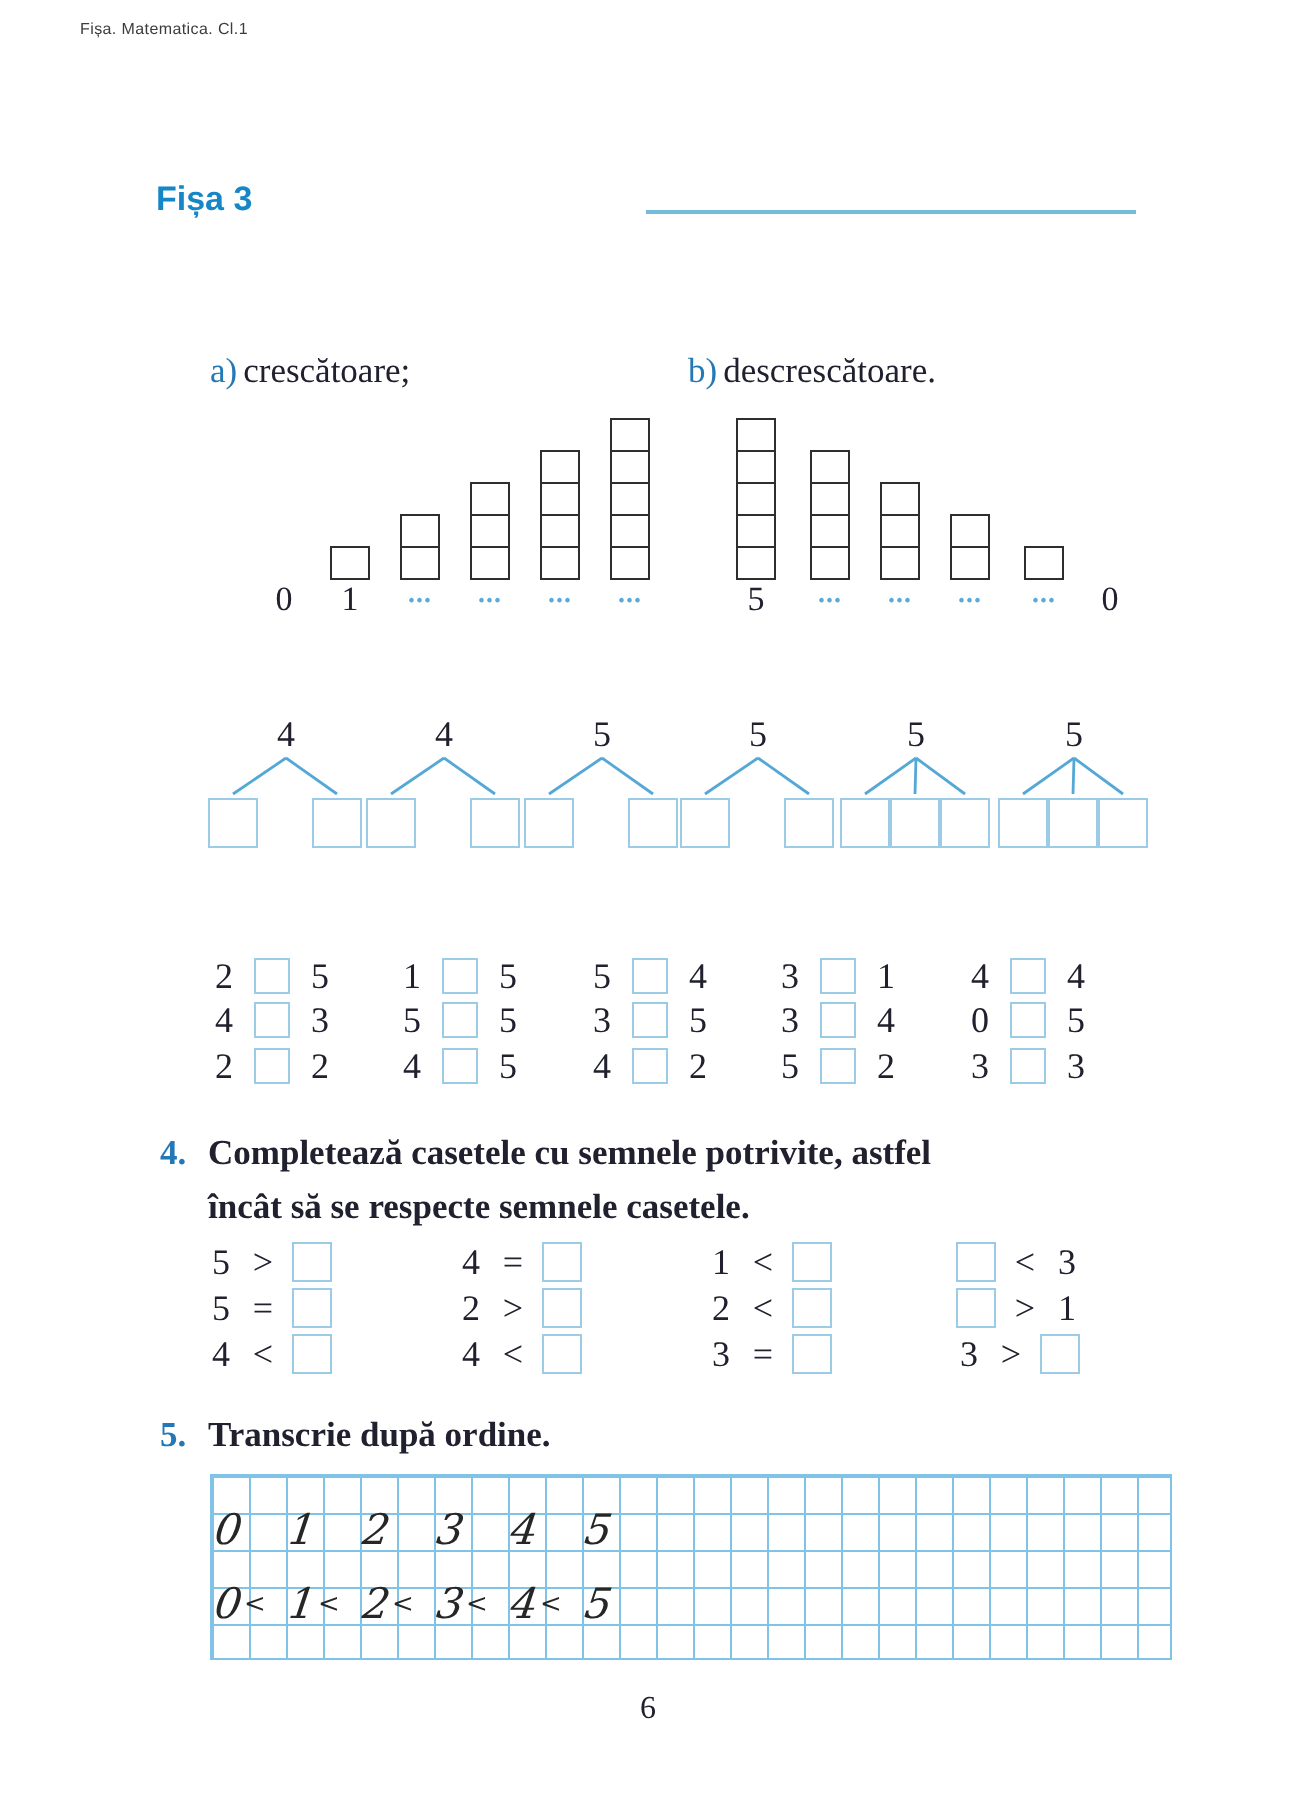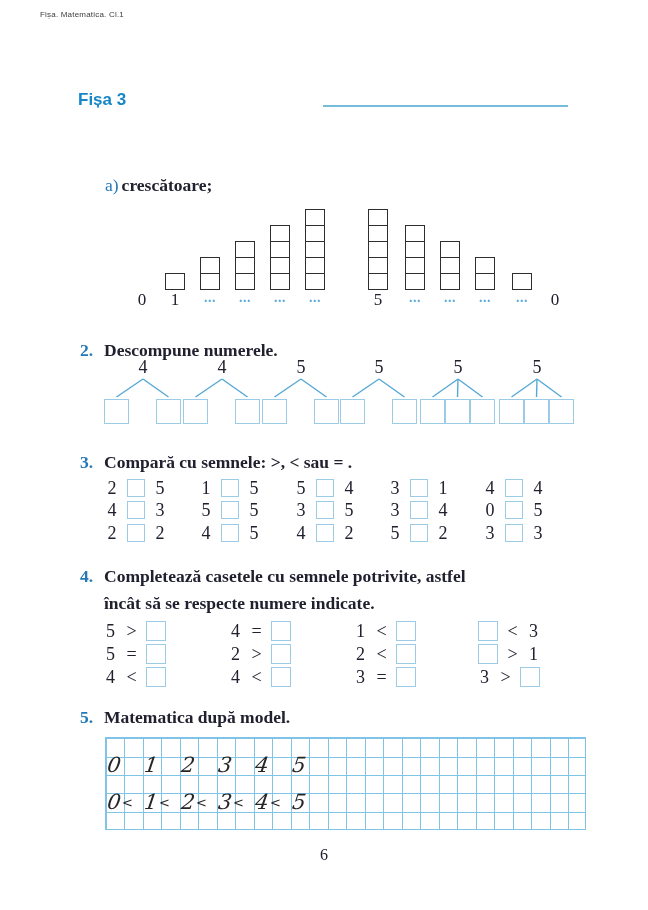--- a/index.html
+++ b/index.html
@@ -9,21 +9,21 @@
         font-size:8px;color:#3c3c3c;letter-spacing:.2px;}
   .sheet-title{position:absolute;left:78px;top:90px;font-family:"Liberation Sans",sans-serif;
         font-weight:bold;font-size:17px;color:var(--title-blue,#1587c6);}
   .name-line{position:absolute;left:323px;top:105px;width:245px;border-top:2px solid var(--line-blue,#74bcd9);}
   .ex-heading{position:absolute;left:80px;font-size:17.5px;font-weight:bold;white-space:nowrap;}
   .ex-num{color:var(--accent-blue,#2478b5);display:inline-block;width:20px;}
   .ex-title{color:var(--text-dark,#20202f);margin-left:4px;}
   .ex-cont{position:absolute;left:104px;font-size:17.5px;font-weight:bold;white-space:nowrap;}
   .sub-label{position:absolute;font-size:17.5px;white-space:nowrap;}
   .opt-letter{color:var(--accent-blue,#2478b5);}
-  .opt-text{color:var(--text-dark,#20202f);margin-left:3px;font-weight:bold;}
+  .opt-text{color:var(--text-dark,#20202f);margin-left:3px;}
   
   .chart{position:absolute;left:0;top:198px;width:648px;height:120px;}
   .stack{position:absolute;bottom:28px;width:20px;}
   .sq{width:20px;height:17px;border:1px solid var(--square-border,#2e2e2e);margin-top:-1px;
       background:#fff;box-sizing:border-box;}
   .stack-label{position:absolute;top:92px;width:20px;text-align:center;font-size:17px;}
   .stack-label.dots{color:var(--dots-blue,#5aabda);font-size:14px;font-weight:bold;letter-spacing:.5px;}
   
   .dgroup{position:absolute;top:356px;width:78px;text-align:center;}
   .dnum{font-size:18px;height:22px;line-height:22px;}
@@ -56,20 +56,23 @@
 <body>
 
 <div class="page">
   <div class="running-head">Fișa. Matematica. Cl.1</div>
   <div class="sheet-title">Fișa 3</div>
   <div class="name-line"></div>
 
   <div class="sub-label" style="left:105px;top:175px">
     <span class="opt-letter">a)</span><span class="opt-text">crescătoare;</span>
   </div>
+  <div class="sub-label" style="left:344px;top:175px">
+    <span class="opt-letter">b)</span><span class="opt-text">descrescătoare.</span>
+  </div>
   <div class="chart" id="ex1-chart">
       <div class="stack-label" style="left: 132px;">0</div>
       <div class="stack" style="left: 165px;">
         <div class="sq"></div>
       </div>
       <div class="stack-label" style="left: 165px;">1</div>
       <div class="stack" style="left: 200px;">
         <div class="sq"></div>
         <div class="sq"></div>
       </div>
@@ -121,23 +124,20 @@
         <div class="sq"></div>
       </div>
       <div class="stack-label dots" style="left: 475px;">...</div>
       <div class="stack" style="left: 512px;">
         <div class="sq"></div>
       </div>
       <div class="stack-label dots" style="left: 512px;">...</div>
       <div class="stack-label" style="left: 545px;">0</div>
     </div>
 
-  <div class="ex-heading" style="top:340px">
-    <span class="ex-num">2.</span><span class="ex-title">Descompune numerele.</span>
-  </div>
   <div id="ex2-groups">
       <div class="dgroup" style="left: 104px;">
         <div class="dnum">4</div>
         <svg width="78" height="20">
           <line x1="39" y1="1" x2="12.5" y2="19" stroke="#55a8d6" stroke-width="1.4"></line>
           <line x1="39" y1="1" x2="64.5" y2="19" stroke="#55a8d6" stroke-width="1.4"></line>
         </svg>
         <div class="dboxes">
           <div class="dbox" style="left: 0px;"></div>
           <div class="dbox" style="left: 52px;"></div>
@@ -197,23 +197,20 @@
           <line x1="39" y1="1" x2="63.5" y2="19" stroke="#55a8d6" stroke-width="1.4"></line>
         </svg>
         <div class="dboxes">
           <div class="dbox" style="left: 1px;"></div>
           <div class="dbox" style="left: 26px;"></div>
           <div class="dbox" style="left: 51px;"></div>
         </div>
       </div>
     </div>
 
-  <div class="ex-heading" style="top:452px">
-    <span class="ex-num">3.</span><span class="ex-title">Compară cu semnele: &gt;, &lt; sau = .</span>
-  </div>
   <div id="ex3-rows">
       <div class="cmp" style="left: 106px; top: 478px;">
         <div class="cnum">2</div>
         <div class="cbox"></div>
         <div class="cnum">5</div>
       </div>
       <div class="cmp" style="left: 200px; top: 478px;">
         <div class="cnum">1</div>
         <div class="cbox"></div>
         <div class="cnum">5</div>
@@ -281,21 +278,21 @@
       <div class="cmp" style="left: 484px; top: 523px;">
         <div class="cnum">3</div>
         <div class="cbox"></div>
         <div class="cnum">3</div>
       </div>
     </div>
 
   <div class="ex-heading" style="top:566px">
     <span class="ex-num">4.</span><span class="ex-title">Completează casetele cu semnele potrivite, astfel</span>
   </div>
-  <div class="ex-cont" style="top:593px">încât să se respecte numere indicate.</div>
+  <div class="ex-cont" style="top:593px">încât să se respecte semnele casetele.</div>
   <div id="ex4-rows">
       <div class="c4" style="left: 104px; top: 620px;">
         <div class="tok">5</div>
         <div class="tok">&gt;</div>
         <div class="box"></div>
       </div>
       <div class="c4" style="left: 229px; top: 620px;">
         <div class="tok">4</div>
         <div class="tok">=</div>
         <div class="box"></div>
@@ -346,21 +343,21 @@
         <div class="box"></div>
       </div>
       <div class="c4" style="left: 478px; top: 666px;">
         <div class="tok">3</div>
         <div class="tok">&gt;</div>
         <div class="box"></div>
       </div>
     </div>
 
   <div class="ex-heading" style="top:707px">
-    <span class="ex-num">5.</span><span class="ex-title">Matematica după model.</span>
+    <span class="ex-num">5.</span><span class="ex-title">Transcrie după ordine.</span>
   </div>
   <div class="grid"></div>
   <div id="ex5-writing">
       <div class="hw" style="left: 105px; top: 750.5px;">0</div>
       <div class="hw" style="left: 142px; top: 750.5px;">1</div>
       <div class="hw" style="left: 179px; top: 750.5px;">2</div>
       <div class="hw" style="left: 216px; top: 750.5px;">3</div>
       <div class="hw" style="left: 253px; top: 750.5px;">4</div>
       <div class="hw" style="left: 290px; top: 750.5px;">5</div>
       <div class="hw" style="left: 105px; top: 787.5px;">0</div>

